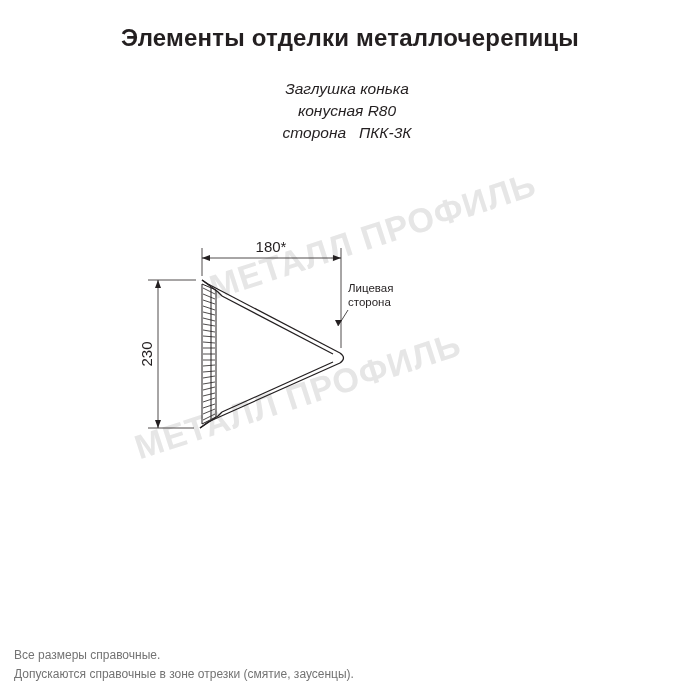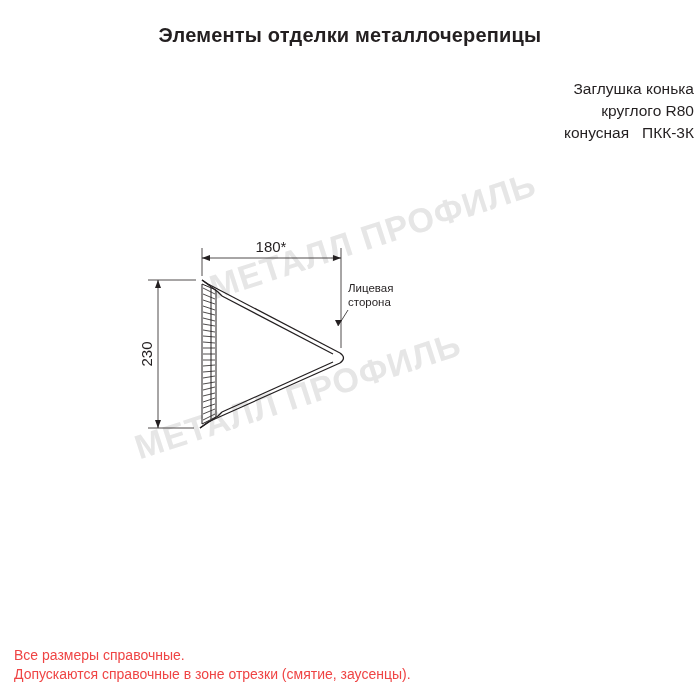--- a/index.html
+++ b/index.html
@@ -19,51 +19,52 @@
     position: relative;
     width: 700px;
     height: 700px;
   }
   .title {
     position: absolute;
     top: 24px;
     left: 0;
     width: 700px;
     text-align: center;
-    font-size: 20px;
+    font-size: 24px;
     font-weight: bold;
     letter-spacing: 0.2px;
   }
   .subtitle {
     position: absolute;
     top: 78px;
     left: 0;
     width: 694px;
-    text-align: right;
+    text-align: center;
     font-size: 15.5px;
     line-height: 22px;
+    font-style: italic;
   }
   .subtitle div {
     white-space: pre;
   }
   .drawing {
     position: absolute;
     top: 200px;
     left: 130px;
     width: 440px;
     height: 280px;
     text-decoration: underline;
   }
   .footer {
     position: absolute;
     left: 14px;
     bottom: 16px;
-    font-size: 14px;
+    font-size: 12px;
     line-height: 19px;
-    color: #ef4444;
+    color: #737373;
   }
   .watermark {
     position: absolute;
     pointer-events: none;
     color: #e6e6e6;
     font-weight: bold;
     font-size: 34px;
     letter-spacing: 1px;
     white-space: nowrap;
     transform-origin: left top;
@@ -88,22 +89,22 @@
 
 <div class="page">
 
   <div class="watermark wm1">МЕТАЛЛ ПРОФИЛЬ</div>
   <div class="watermark wm2">МЕТАЛЛ ПРОФИЛЬ</div>
 
   <div class="title">Элементы отделки металлочерепицы</div>
 
   <div class="subtitle">
     <div>Заглушка конька</div>
-    <div>круглого R80</div>
-    <div>конусная   ПКК-3К</div>
+    <div>конусная R80</div>
+    <div>сторона   ПКК-3К</div>
   </div>
 
   <div class="drawing">
     <svg width="440" height="280" viewBox="0 0 440 280">
 
       <g fill="none" stroke="#231f20" stroke-width="1.2">
 
         <path d="M 78 84 L 210 153"></path>
 
         <path d="M 78 222 L 210 163"></path>

